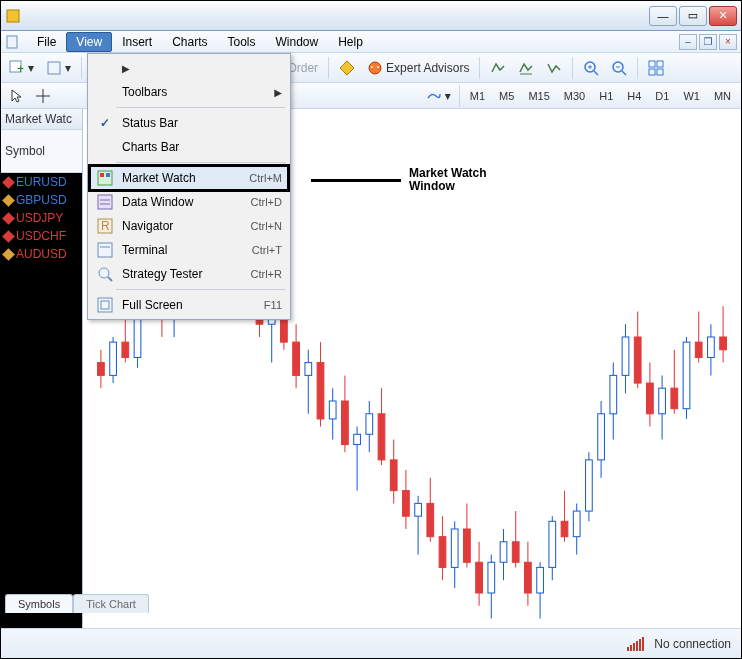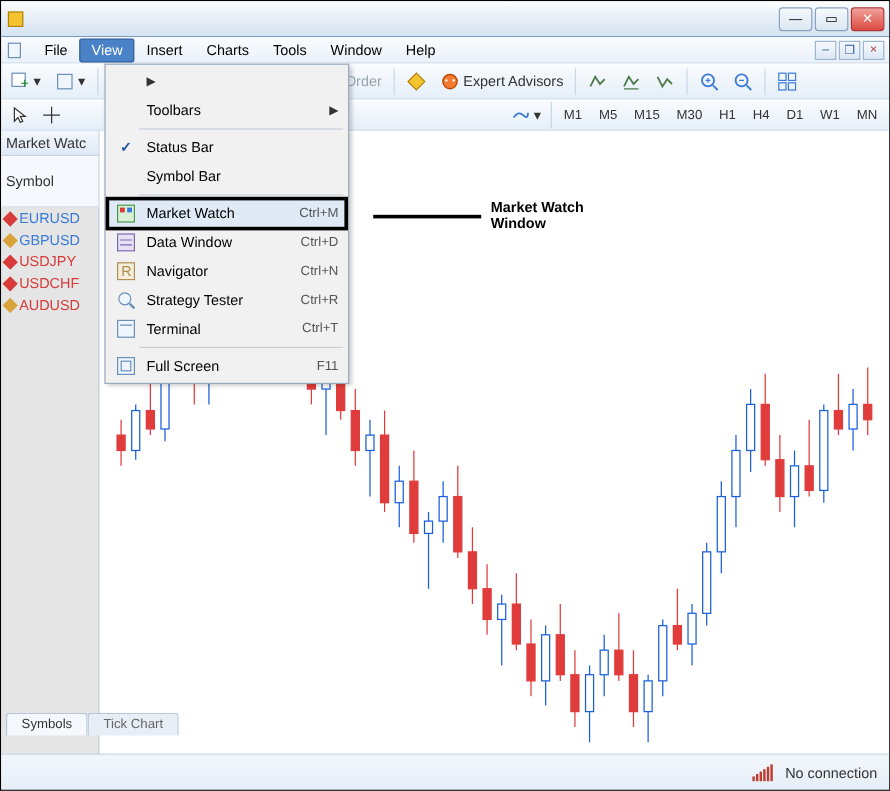--- a/index.html
+++ b/index.html
@@ -21,21 +21,21 @@
 .toolbar { height: 30px; background: linear-gradient(#fafcfe,#e5eef8); border-bottom: 1px solid #c7d7e8; display: flex; align-items: center; padding: 0 4px; gap: 4px; }
 .tb-btn { padding: 3px 4px; display: flex; align-items: center; gap: 3px; color: #333; }
 .tb-sep { width: 1px; height: 22px; background: #c7d7e8; margin: 0 2px; }
 .dim { color: #9aa5b0; }
 
 .toolbar2 { height: 26px; background: linear-gradient(#fafcfe,#e5eef8); border-bottom: 1px solid #c7d7e8; display: flex; align-items: center; padding: 0 4px; gap: 2px; }
 .tf-btn { padding: 3px 6px; color: #333; font-size: 11px; }
 
 .content { position: relative; height: 520px; display: flex; }
 
-.market-watch { width: 82px; background: #e5e5e5; border-right: 1px solid #b7c7da; display: flex; flex-direction: column; }
+.market-watch { width: 82px; background: #000000; border-right: 1px solid #b7c7da; display: flex; flex-direction: column; }
 .mw-title { background: linear-gradient(#f3f7fc,#dfeaf6); border-bottom: 1px solid #c7d7e8; padding: 3px 4px; color: #333; white-space: nowrap; overflow: hidden; }
 .mw-header { background: #f5f8fc; border-bottom: 1px solid #d0dae6; padding: 14px 4px; font-weight: normal; color: #333; }
 .mw-row { display: flex; align-items: center; padding: 2px 3px; gap: 3px; white-space: nowrap; overflow: hidden; }
 .mw-up { color: #3a7ad9; } .mw-dn { color: #d93a3a; }
 .diamond { width: 9px; height: 9px; transform: rotate(45deg); display: inline-block; }
 .d-red { background: #d93a3a; } .d-gold { background: #d9a23a; }
 
 .chart-area { flex: 1; background: #fff; position: relative; }
 
 .tabs { position: absolute; bottom: 45px; left: 4px; display: flex; gap: 0; }
@@ -372,21 +372,21 @@
     </div>
     <div class="dd-sep"></div>
     <div class="dd-item">
       <span class="dd-icon">
         <span class="dd-check">✓</span>
       </span>
       <span class="dd-label">Status Bar</span>
     </div>
     <div class="dd-item">
       <span class="dd-icon"></span>
-      <span class="dd-label">Symbol Bar</span>
+      <span class="dd-label">Charts Bar</span>
     </div>
     <div class="dd-sep"></div>
     <div class="dd-item dd-highlight">
       <span class="dd-icon">
         <svg class="mini">
           <rect x="1" y="1" width="14" height="14" fill="#d8f0d8" stroke="#4a9a4a"></rect>
           <rect x="3" y="3" width="4" height="4" fill="#d93a3a"></rect>
           <rect x="9" y="3" width="4" height="4" fill="#3a7ad9"></rect>
         </svg>
       </span>
@@ -410,36 +410,36 @@
           <rect x="1" y="1" width="14" height="14" fill="#f5eedd" stroke="#b09050"></rect>
           <text x="4" y="12" font-size="10" fill="#b09050">R</text>
         </svg>
       </span>
       <span class="dd-label">Navigator</span>
       <span class="dd-short">Ctrl+N</span>
     </div>
     <div class="dd-item">
       <span class="dd-icon">
         <svg class="mini">
+          <rect x="1" y="1" width="14" height="14" fill="#eef5fc" stroke="#6a8fbb"></rect>
+          <line x1="3" y1="5" x2="13" y2="5" stroke="#6a8fbb"></line>
+        </svg>
+      </span>
+      <span class="dd-label">Terminal</span>
+      <span class="dd-short">Ctrl+T</span>
+    </div>
+    <div class="dd-item">
+      <span class="dd-icon">
+        <svg class="mini">
           <circle cx="7" cy="7" r="5" fill="#eef5fc" stroke="#6a8fbb"></circle>
           <line x1="11" y1="11" x2="15" y2="15" stroke="#6a8fbb" stroke-width="2"></line>
         </svg>
       </span>
       <span class="dd-label">Strategy Tester</span>
       <span class="dd-short">Ctrl+R</span>
-    </div>
-    <div class="dd-item">
-      <span class="dd-icon">
-        <svg class="mini">
-          <rect x="1" y="1" width="14" height="14" fill="#eef5fc" stroke="#6a8fbb"></rect>
-          <line x1="3" y1="5" x2="13" y2="5" stroke="#6a8fbb"></line>
-        </svg>
-      </span>
-      <span class="dd-label">Terminal</span>
-      <span class="dd-short">Ctrl+T</span>
     </div>
     <div class="dd-sep"></div>
     <div class="dd-item">
       <span class="dd-icon">
         <svg class="mini">
           <rect x="1" y="1" width="14" height="14" fill="#eef5fc" stroke="#6a8fbb"></rect>
           <rect x="4" y="4" width="8" height="8" fill="none" stroke="#6a8fbb"></rect>
         </svg>
       </span>
       <span class="dd-label">Full Screen</span>

